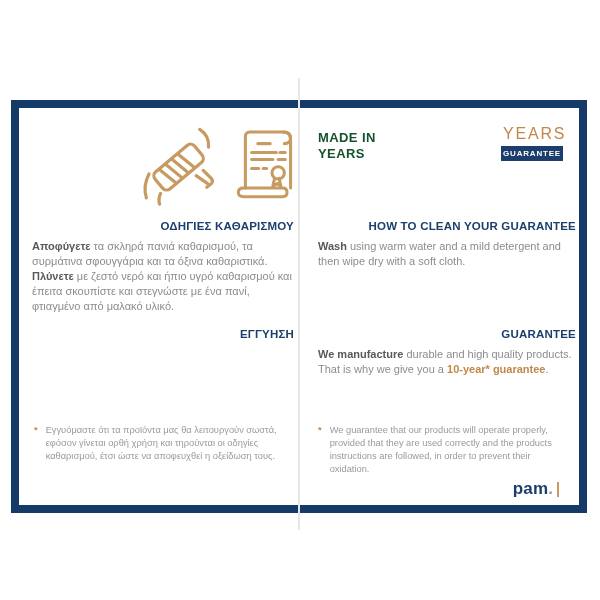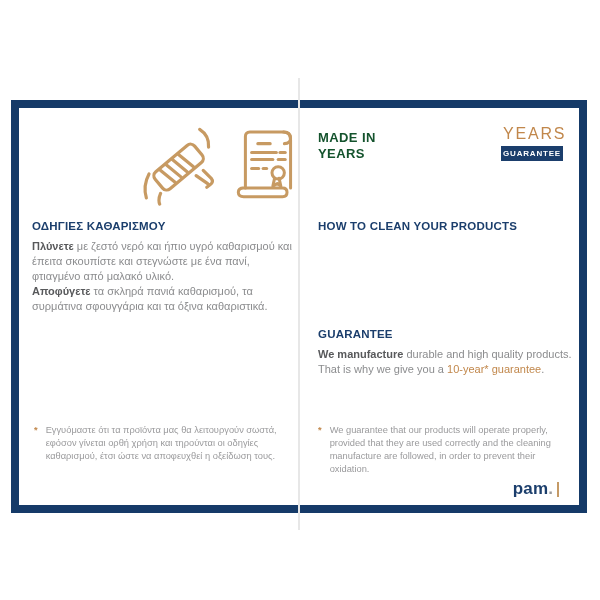--- a/index.html
+++ b/index.html
@@ -22,24 +22,25 @@
   .icons-row{position:absolute;top:16px;left:122px;display:flex;align-items:flex-start;gap:12px;}
   .icon svg{display:block;}
   .section{position:absolute;}
   .sec-clean-gr{top:112px;left:13px;width:262px;}
   .sec-guar-gr{top:220px;left:13px;width:262px;}
   .sec-clean-en{top:112px;left:19px;width:258px;}
   .sec-guar-en{top:220px;left:19px;width:258px;}
   h3{
     margin:0 0 7px 0;font-size:11.5px;font-weight:bold;color:#1b3e6c;
     letter-spacing:.2px;
+    text-align:right;
   }
   .body-p{margin:0;font-size:11px;line-height:15px;color:#8b8c8e;}
   .lead{font-weight:bold;color:#58595b;}
-  .accent{font-weight:normal;color:#c1874b;}
+  .accent{font-weight:bold;color:#c1874b;}
   .footnote{
     position:absolute;display:flex;gap:8px;
     font-size:9.3px;line-height:13px;color:#9a9a9c;
   }
   .fn-gr{top:316px;left:15px;width:246px;}
   .fn-en{top:316px;left:19px;width:252px;}
   .fn-star{color:#c1874b;font-weight:bold;flex:0 0 auto;}
   
   .made-in{
     position:absolute;top:22px;left:19px;
@@ -116,25 +117,26 @@
           <path d="M34 50 h4"></path>
 
           <circle cx="51" cy="55" r="7"></circle>
           <path d="M47 61 l-2 9 l5 -3 l4 3 l-2 -9"></path>
         </svg>
       </span>
     </div>
 
     <div class="section sec-clean-gr">
       <h3>ΟΔΗΓΙΕΣ ΚΑΘΑΡΙΣΜΟΥ</h3>
+      <p class="body-p"><span class="lead">Αποφύγετε</span><span> τα σκληρά πανιά καθαρισμού, τα συρμάτινα σφουγγάρια και τα όξινα καθαριστικά.</span></p>
       <p class="body-p"><span class="lead">Πλύνετε</span><span> με ζεστό νερό και ήπιο υγρό καθαρισμού και έπειτα σκουπίστε και στεγνώστε με ένα πανί, φτιαγμένο από μαλακό υλικό.</span></p>
-      <p class="body-p"><span class="lead">Αποφύγετε</span><span> τα σκληρά πανιά καθαρισμού, τα συρμάτινα σφουγγάρια και τα όξινα καθαριστικά.</span></p>
     </div>
 
     <div class="section sec-guar-gr">
+      <h3>ΕΓΓΥΗΣΗ</h3>
     </div>
 
     <div class="footnote fn-gr">
       <span class="fn-star">*</span>
       <span>Εγγυόμαστε ότι τα προϊόντα μας θα λειτουργούν σωστά, εφόσον γίνεται ορθή χρήση και τηρούνται οι οδηγίες καθαρισμού, έτσι ώστε να αποφευχθεί η οξείδωση τους.</span>
     </div>
   </div>
 
   <div class="col">
 
@@ -142,31 +144,32 @@
       <div>MADE IN</div>
       <div>YEARS</div>
     </div>
 
     <div class="badge">
       <div class="badge-years">YEARS</div>
       <div class="badge-guarantee">GUARANTEE</div>
     </div>
 
     <div class="section sec-clean-en">
-      <h3>HOW TO CLEAN YOUR PRODUCTS</h3>
+      <h3>HOW TO CLEAN YOUR GUARANTEE</h3>
+      <p class="body-p"><span class="lead">Wash</span><span> using warm water and a mild detergent and then wipe dry with a soft cloth.</span></p>
     </div>
 
     <div class="section sec-guar-en">
       <h3>GUARANTEE</h3>
       <p class="body-p"><span class="lead">We manufacture</span><span> durable and high quality products. That is why we give you a </span><span class="accent">10-year* guarantee</span><span>.</span></p>
     </div>
 
     <div class="footnote fn-en">
       <span class="fn-star">*</span>
-      <span>We guarantee that our products will operate properly, provided that they are used correctly and the cleaning manufacture are followed, in order to prevent their oxidation.</span>
+      <span>We guarantee that our products will operate properly, provided that they are used correctly and the products instructions are followed, in order to prevent their oxidation.</span>
     </div>
 
     <div class="logo">
       <span class="logo-name">pam</span>
       <span class="logo-dot">.</span>
       <span class="logo-bar"></span>
     </div>
   </div>
 </div>
 

